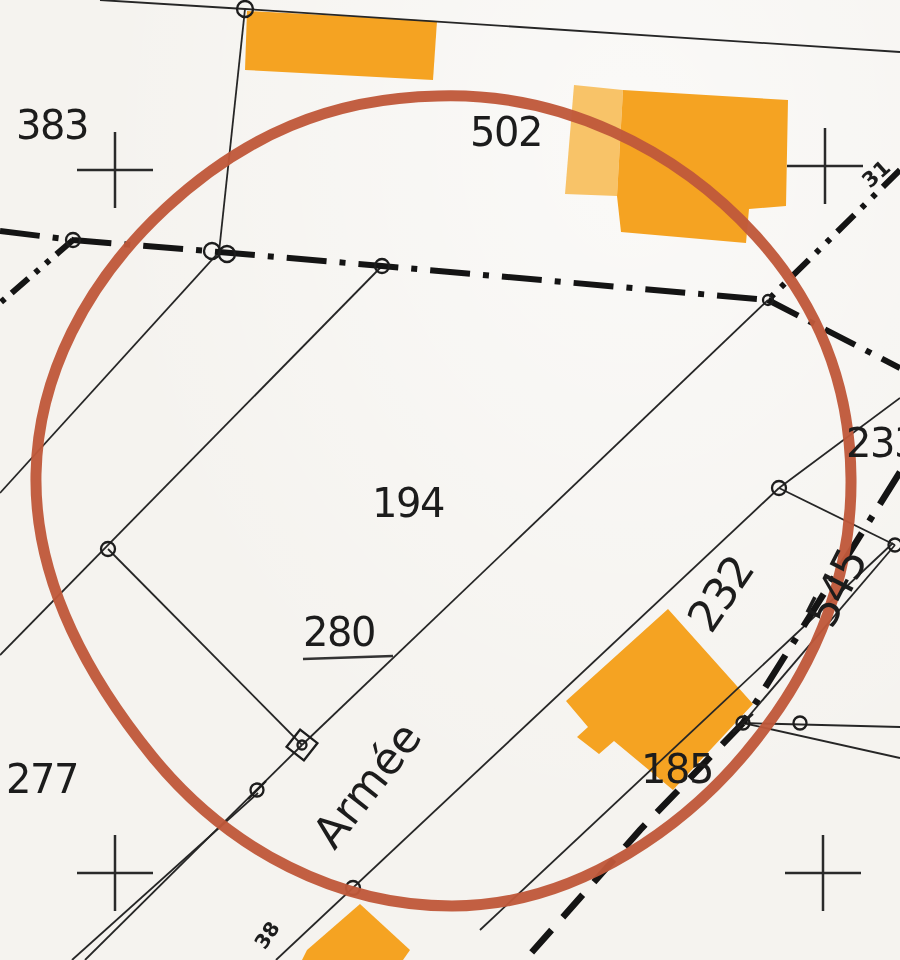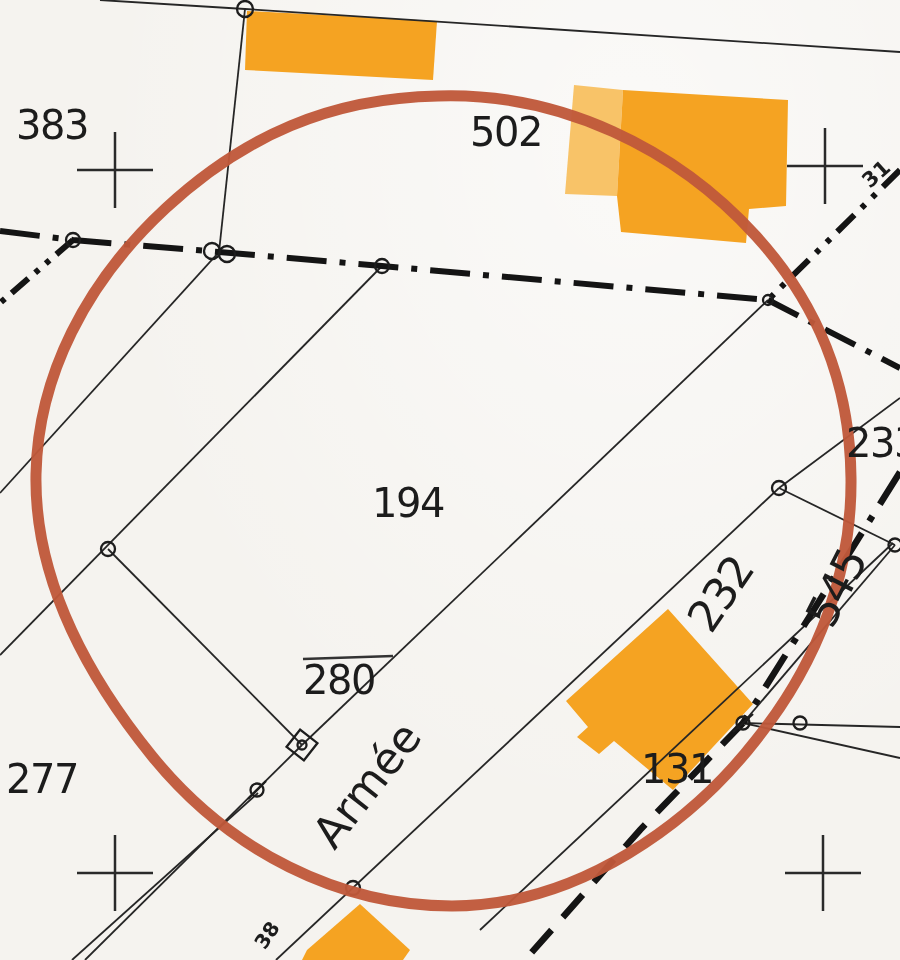--- a/index.html
+++ b/index.html
@@ -121,29 +121,29 @@
          C 38,376 86,282 166,208
          C 244,136 330,98 438,96 Z" fill="none" stroke="#c0583a" stroke-width="11" stroke-linecap="round" opacity="0.96"></path>
   </svg>
 
   <div class="lbl big" style="left:16px;top:105px;">383</div>
 
   <div class="lbl big" style="left:470px;top:112px;">502</div>
 
   <div class="lbl big" style="left:372px;top:483px;">194</div>
 
-  <div class="lbl big" style="left:303px;top:612px;margin-top:48px;">280</div>
+  <div class="lbl big" style="left:303px;top:612px;">280</div>
 
   <div class="lbl big" style="left:6px;top:759px;">277</div>
 
   <div class="lbl big rot" style="left:681px;top:572px;font-size:44px;transform:rotate(-56deg);">232</div>
 
   <div class="lbl big rot" style="left:797px;top:566px;font-size:44px;transform:rotate(-63deg);">545</div>
 
-  <div class="lbl big" style="left:641px;top:749px;">131</div>
+  <div class="lbl big" style="left:641px;top:749px;">185</div>
 
   <div class="lbl big" style="left:846px;top:423px;">233</div>
 
   <div class="lbl rot" style="left:295px;top:763px;font-size:44px;transform:rotate(-52deg);letter-spacing:0;">Armée</div>
 
   <div class="lbl rot" style="left:862px;top:164px;font-size:21px;font-weight:700;transform:rotate(-42deg);letter-spacing:0;">31</div>
 
   <div class="lbl rot" style="left:253px;top:925px;font-size:20px;font-weight:700;transform:rotate(-56deg);letter-spacing:0;">38</div>
 
 </div>

